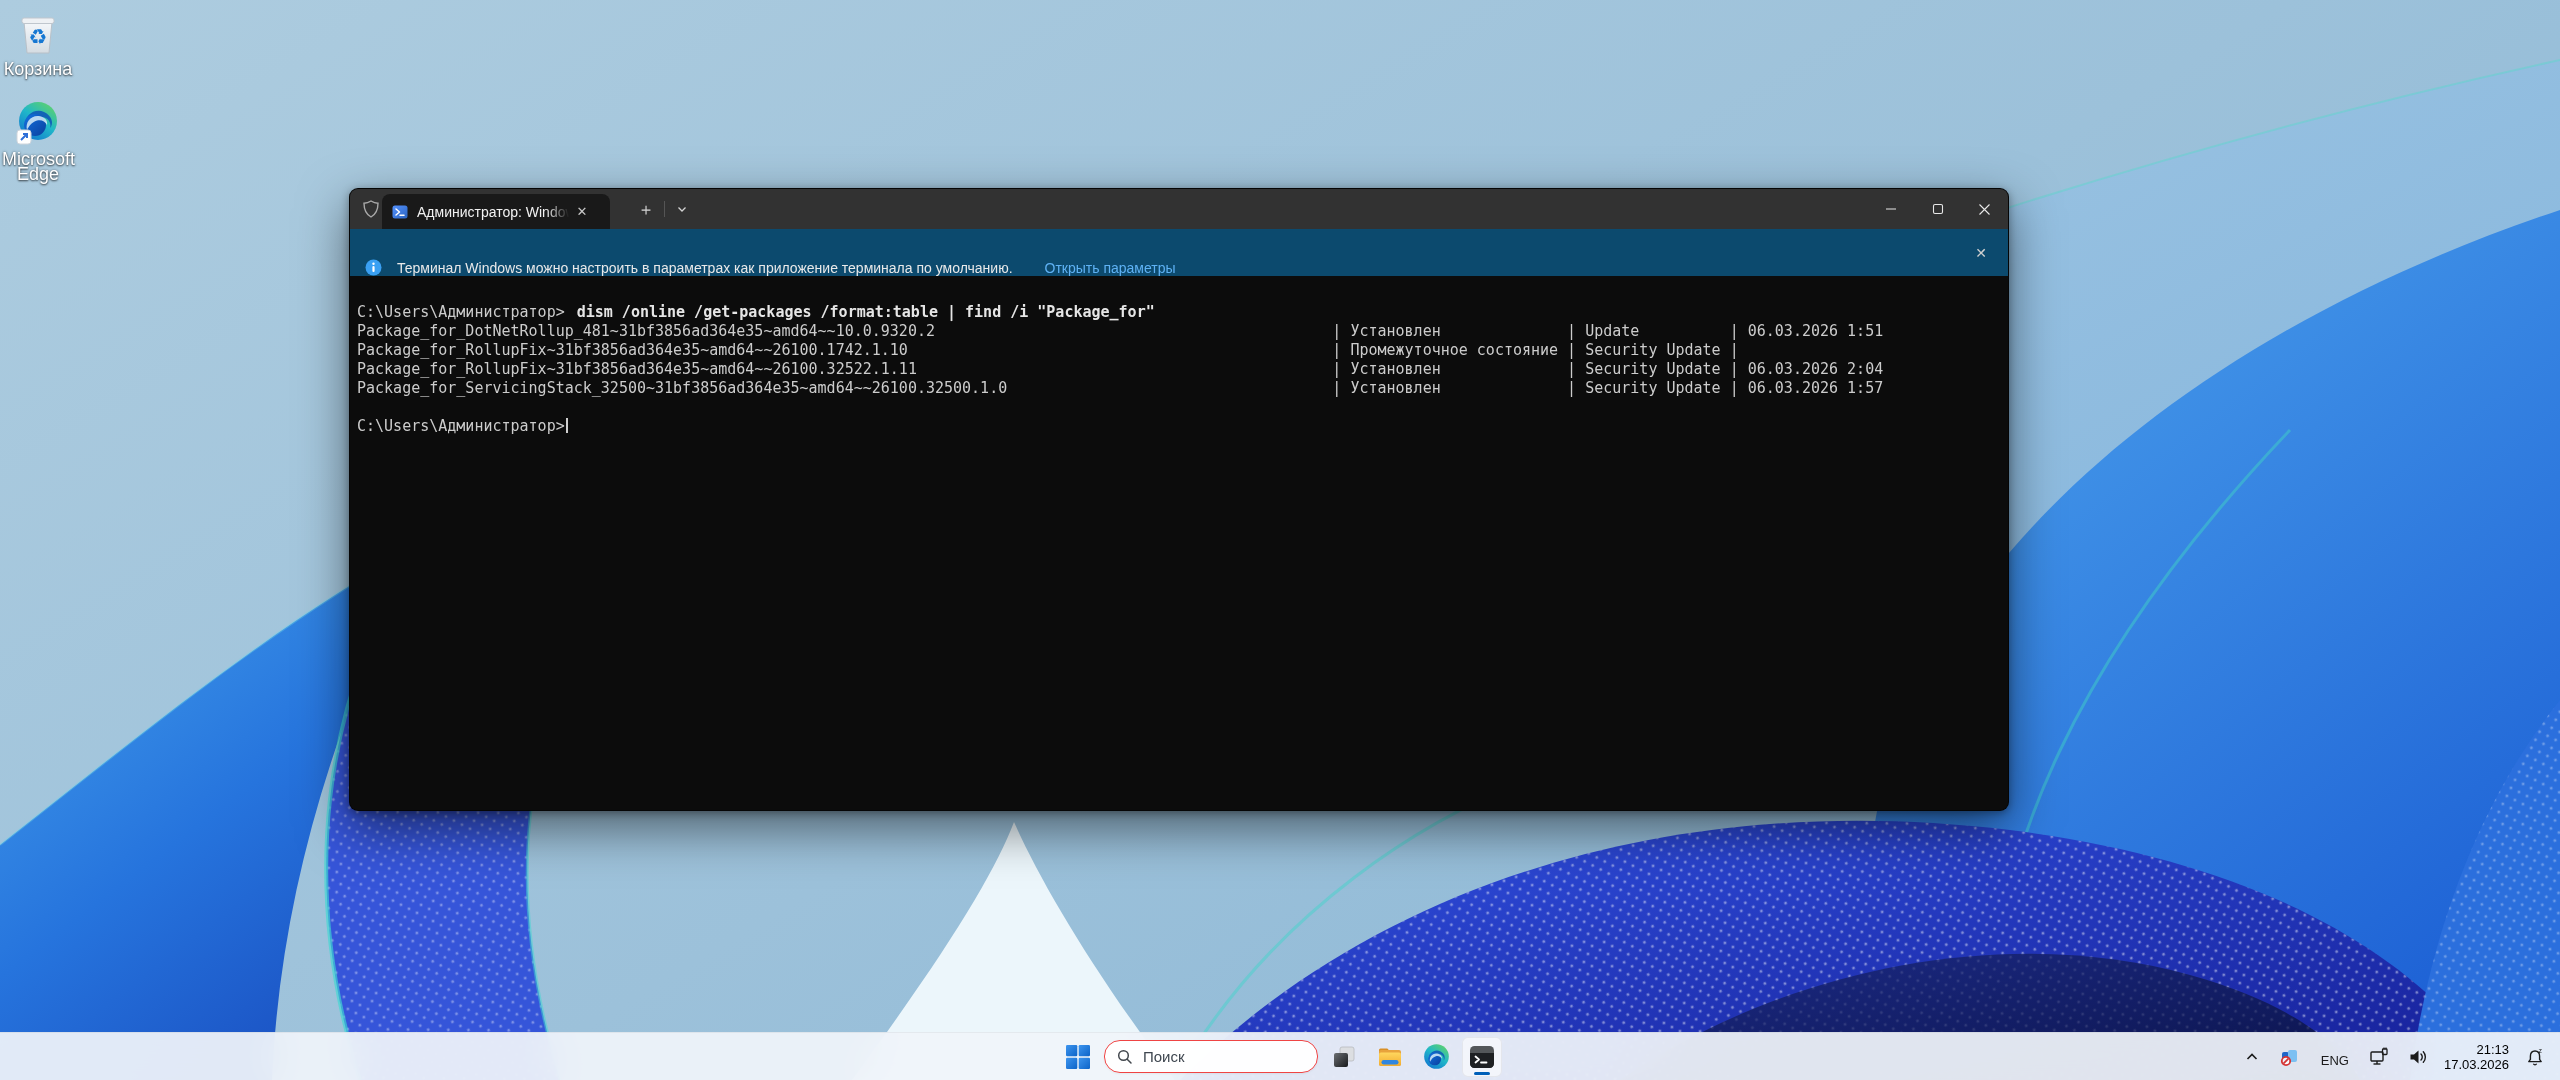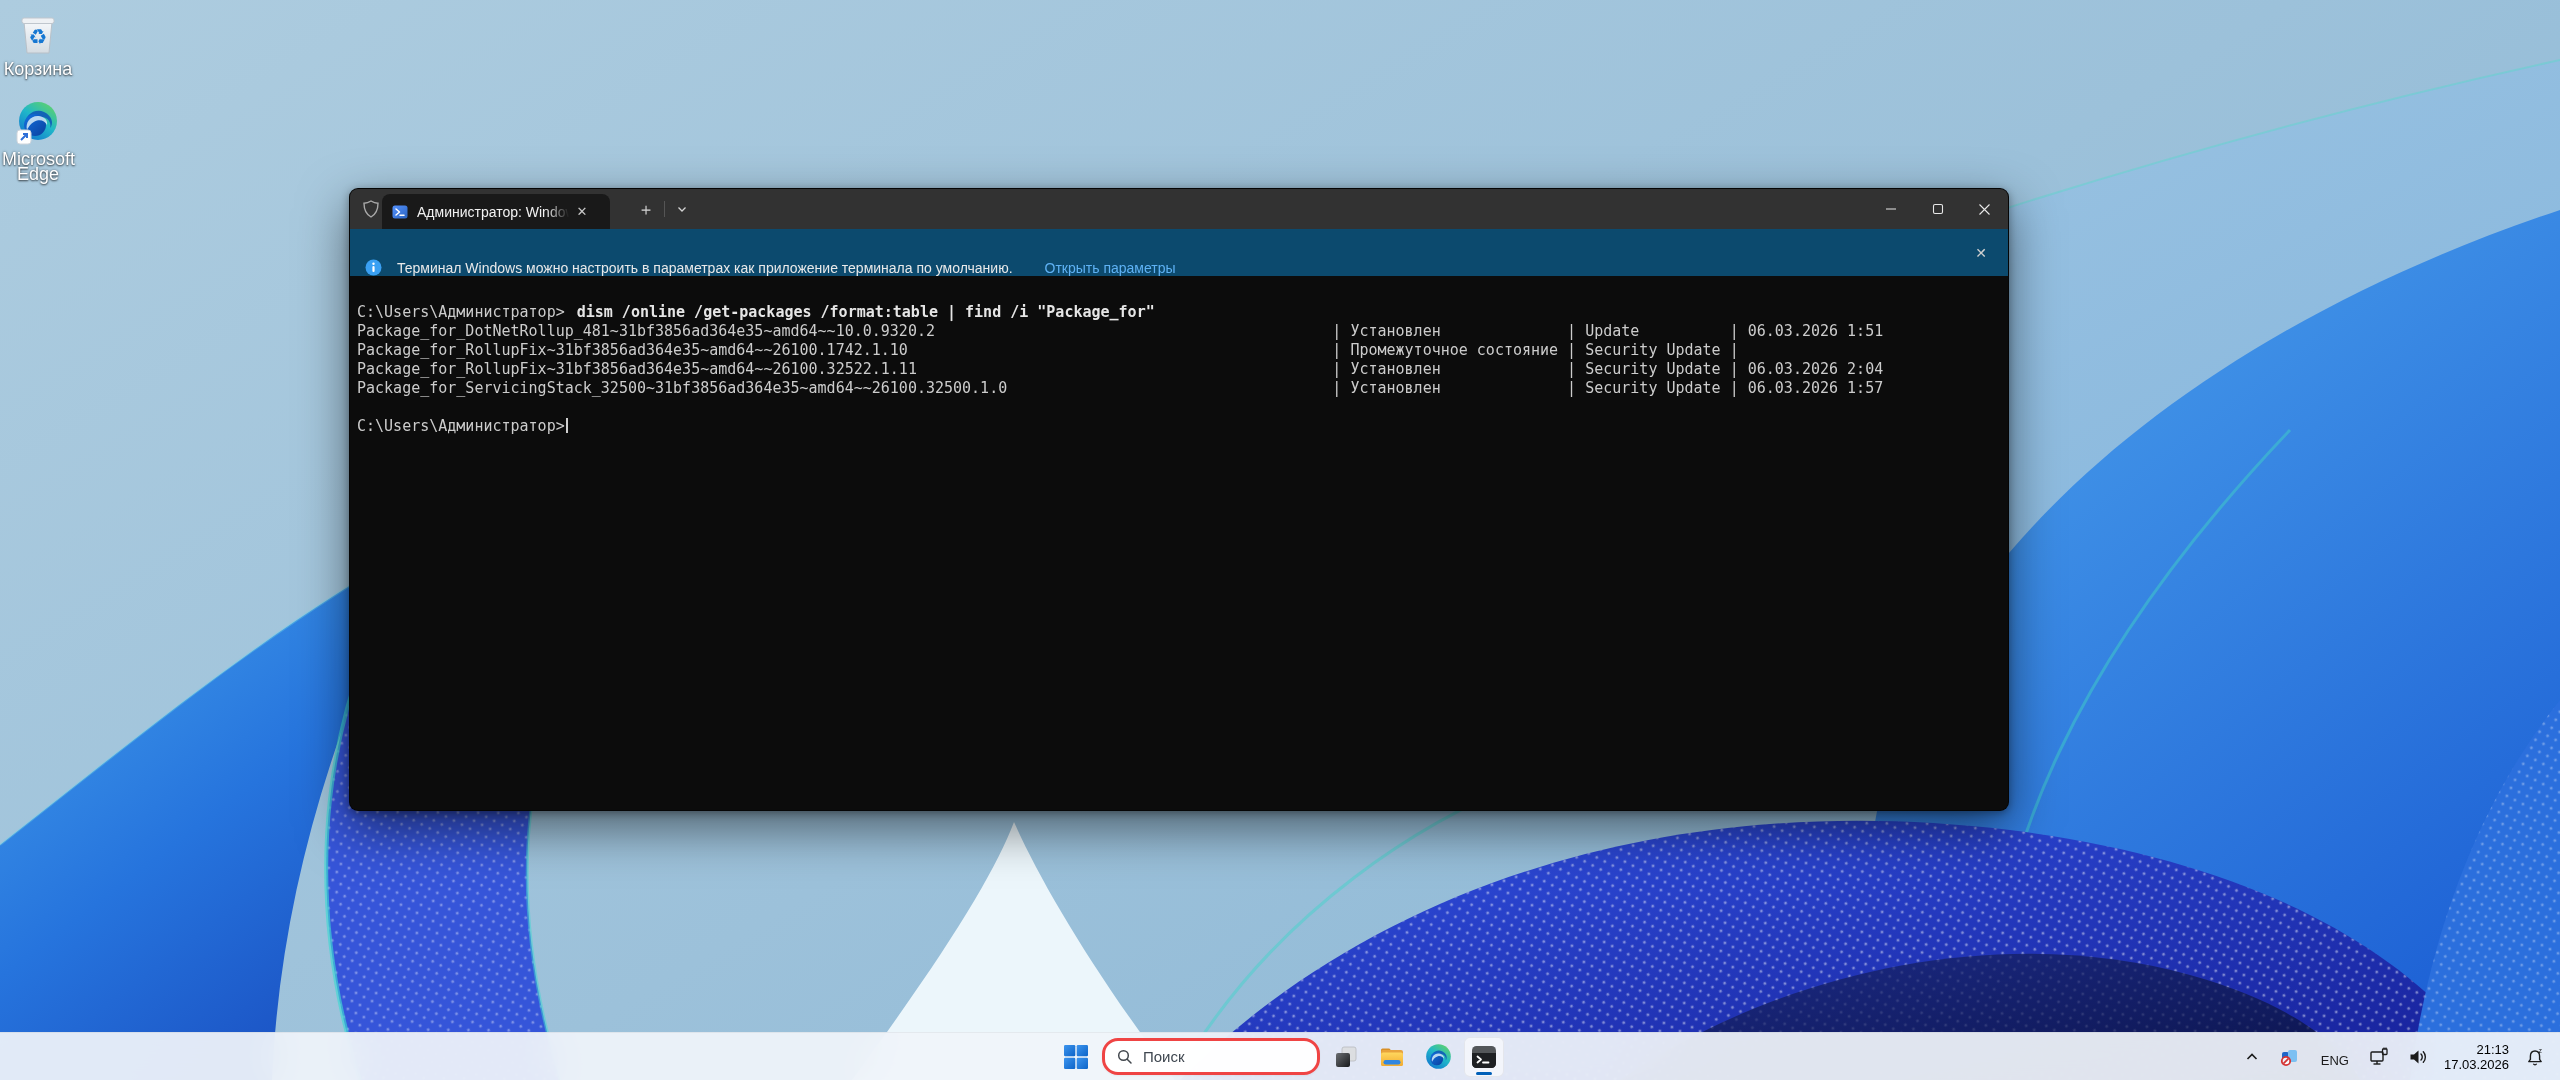--- a/index.html
+++ b/index.html
@@ -54,21 +54,21 @@
       background:rgba(240,244,250,.93);backdrop-filter:blur(18px);
       border-top:1px solid rgba(0,0,0,.05);}
   #tb-center{position:absolute;left:50%;top:0;height:47px;transform:translateX(-50%);
       display:flex;align-items:center;gap:6px;}
   .tb-ic{width:40px;height:40px;border-radius:6px;display:flex;align-items:center;justify-content:center;
       position:relative;}
   .tb-ic.active{background:rgba(255,255,255,.6);box-shadow:inset 0 0 0 1px rgba(0,0,0,.06);}
   .runline{position:absolute;left:50%;bottom:2px;transform:translateX(-50%);
       width:16px;height:3px;border-radius:2px;background:#005fb8;}
   #search-box{height:31px;width:212px;border-radius:16px;background:rgba(255,255,255,.95);
-      border:3px solid #ef4444;display:flex;align-items:center;box-shadow:0 1px 2px rgba(0,0,0,.05);}
+      border:1px solid #ef4444;display:flex;align-items:center;box-shadow:0 1px 2px rgba(0,0,0,.05);}
   #search-box .sph{margin-left:10px;font-size:15px;color:#3f4750;}
   #tb-tray{position:absolute;right:10px;top:0;height:47px;display:flex;align-items:center;gap:9px;}
   .tray-btn{display:flex;align-items:center;justify-content:center;border-radius:4px;padding:4px;}
   #lang-ind{font-size:13px;color:#1b1b1b;padding:4px 6px;margin-top:8px;}
   #clock{text-align:right;font-size:13px;line-height:15px;color:#000000;padding:2px 2px;}
 </style>
 </head>
 <body>
 
 <div id="screen">

